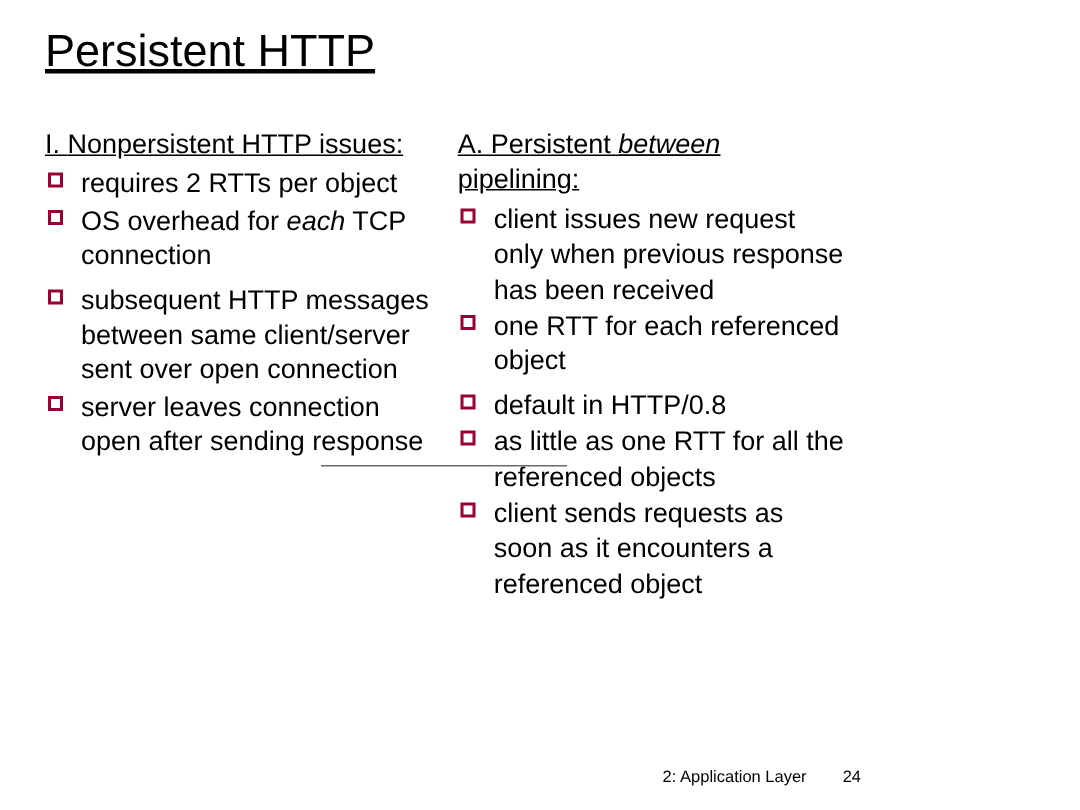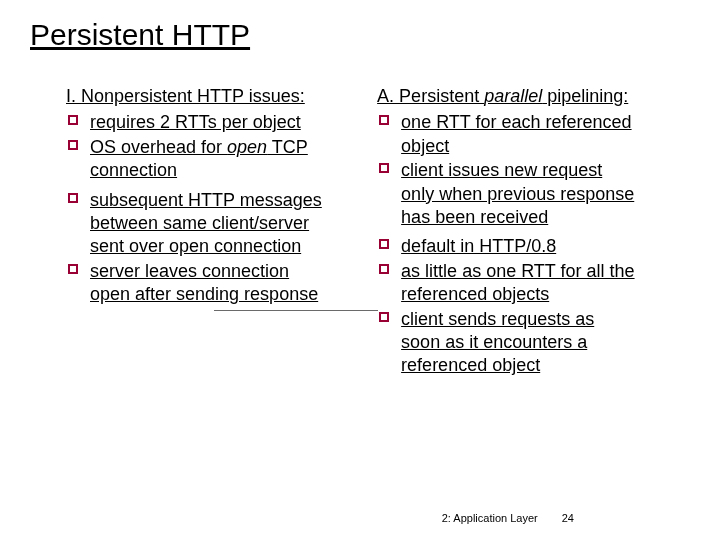--- a/index.html
+++ b/index.html
@@ -25,38 +25,36 @@
     line-height: 1.1;
   }
   .cols {
     display: flex;
     gap: 14px;
   }
   .col {
     flex: 0 0 48%;
     font-size: 18px;
     line-height: 1.3;
-    margin-left: 36px;
   }
   .heading {
     text-decoration: underline;
     margin-top: 0;
     margin-bottom: 2px;
     display: inline-block;
   }
   .bullets {
     list-style: none;
     padding: 0;
     margin: 0 0 6px 0;
   }
   .bullets li {
     position: relative;
     padding-left: 24px;
     margin: 1px 0;
-    text-decoration: underline;
   }
   .bullets li::before {
     content: "";
     position: absolute;
     left: 2px;
     top: 4px;
     width: 10px;
     height: 10px;
     border: 2px solid #990033;
     box-sizing: border-box;
@@ -89,35 +87,35 @@
 <div class="slide">
   <div class="title">Persistent HTTP</div>
 
   <div class="cols">
     <div class="col">
       <span class="heading">
         <span>I. </span><span>Nonpersistent HTTP issues:</span>
       </span>
       <ul class="bullets">
         <li><span>requires 2 RTTs per object</span></li>
-        <li><span>OS overhead for </span><span class="em-i">open</span><span> TCP connection</span></li>
+        <li><span>OS overhead for </span><span class="em-i">each</span><span> TCP connection</span></li>
       </ul>
       <ul class="bullets">
         <li><span>subsequent HTTP messages between same client/server sent over open connection</span></li>
         <li><span>server leaves connection open after sending response</span></li>
       </ul>
     </div>
 
     <div class="col">
       <span class="heading">
-        <span>A. Persistent </span><span class="uem">parallel</span><span> pipelining:</span>
+        <span>A. Persistent </span><span class="uem">between</span><span> pipelining:</span>
       </span>
       <ul class="bullets">
+        <li><span>client issues new request only when previous response has been received</span></li>
         <li><span>one RTT for each referenced object</span></li>
-        <li><span>client issues new request only when previous response has been received</span></li>
       </ul>
       <ul class="bullets">
         <li><span>default in HTTP/0.8</span></li>
         <li><span>as little as one RTT for all the referenced objects</span></li>
         <li><span>client sends requests as soon as it encounters a referenced object</span></li>
       </ul>
     </div>
   </div>
 
   <div class="connector"></div>

